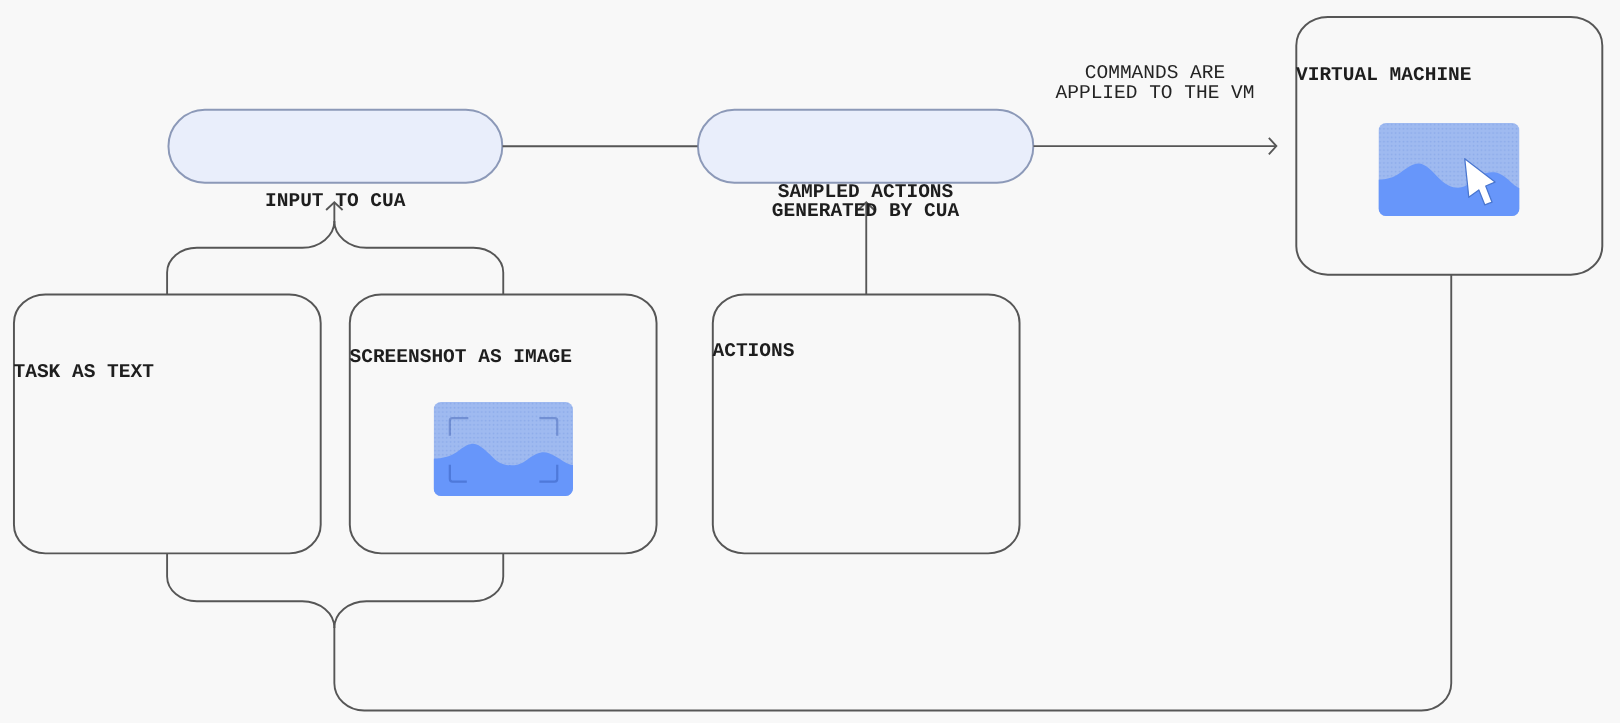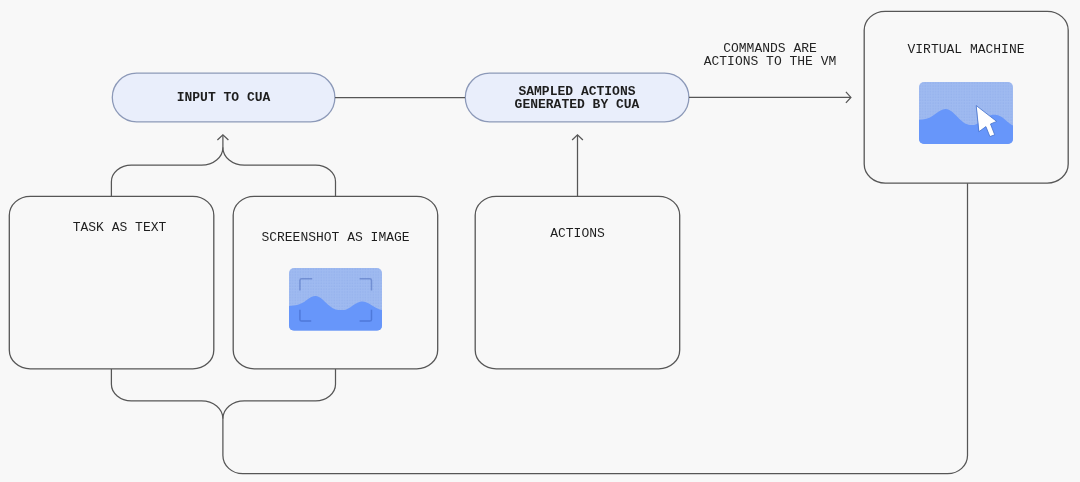--- a/index.html
+++ b/index.html
@@ -3,25 +3,25 @@
 <meta charset="utf-8">
 <title>CUA Diagram</title>
 <style>
   html,body{margin:0;padding:0;}
   body{width:1080px;height:482px;background:#F8F8F8;overflow:hidden;
        font-family:"Liberation Mono","DejaVu Sans Mono",monospace;
        -webkit-font-smoothing:antialiased;}
   #stage{position:relative;width:1080px;height:482px;}
   svg#edges{position:absolute;left:0;top:0;width:1080px;height:482px;}
   .node{position:absolute;box-sizing:border-box;}
-  .pill{display:flex;align-items:center;justify-content:center;}
+  .pill{display:flex;align-items:center;justify-content:center;margin-top:36px;}
   .pill .txt{font-size:13px;font-weight:bold;color:#1E1E1E;line-height:13.8px;text-align:center;position:relative;top:0.9px;}
   .card{background:transparent;}
-  .card-title{position:absolute;left:0;right:0;text-align:center;font-size:13px;
-              font-weight:normal;color:#1E1E1E;}
+  .card-title{position:absolute;left:0;right:0;text-align:left;font-size:13px;
+              font-weight:bold;color:#1E1E1E;}
   .card-body{position:absolute;left:0;right:0;text-align:center;font-size:13px;
              color:#1F1F1F;line-height:14.7px;white-space:pre;}
   .edge-label{position:absolute;text-align:center;font-size:13px;color:#242424;
               line-height:13.4px;white-space:pre;font-weight:normal;}
   .shotimg{position:absolute;}
 </style>
 </head>
 <body>
 
 <div id="stage">
@@ -82,21 +82,21 @@
         <rect x="0" y="0" width="94" height="62" fill="url(#dots-vm)"></rect>
         <path d="M0 37.8 C 5 37.7, 10 36.6, 14.5 33.2 C 19.5 29.4, 23 27.1, 26.5 27.0 C 31.5 26.9, 36 32.5, 40.5 37 C 45 41.5, 48.5 43.1, 53.1 43.1 C 59 43.1, 62.5 38.2, 67.5 35.2 C 71.5 32.8, 74.5 32.6, 77.3 32.9 C 82 33.4, 86 37.5, 89.5 40.5 C 91 41.8, 92.6 42.9, 94 43.4 L94 62 L0 62 Z" fill="#6796FA"></path>
       </g>
       <g>
         <path d="M57.5 23.8 L77.7 39.4 L71.5 42.0 L75.7 52.8 L70.9 54.6 L66.9 44.6 L60.2 49.5 Z" fill="#FFFFFF" stroke="#4A76CF" stroke-width="0.85" stroke-linejoin="round" stroke-linecap="round"></path>
       </g>
     </svg>
   </div>
 
   <div class="node card" style="left:9px;top:196px;width:205px;height:173px;">
-    <div class="card-title" style="top:24px;margin-left:16px;">TASK AS TEXT</div>
+    <div class="card-title" style="top:44px;">TASK AS TEXT</div>
   </div>
 
   <div class="node card" style="left:233px;top:196px;width:205px;height:173px;border-radius:26px;">
     <div class="card-title" style="top:34px;">SCREENSHOT AS IMAGE</div>
     <svg class="shotimg" style="left:56px;top:72.3px;" width="93" height="62.7" viewBox="0 0 93 62.7">
       <defs>
         <pattern id="dots-ss" width="2.6" height="2.85" patternUnits="userSpaceOnUse">
           <rect width="2.6" height="2.85" fill="#9FBAF0"></rect>
           <circle cx="1.0" cy="1.0" r="0.6" fill="#8CABEA"></circle>
         </pattern>
@@ -115,15 +115,15 @@
         <path d="M82.5 41.8 V51.4 Q82.5 53.1 80.8 53.1 H70.6"></path>
       </g>
     </svg>
   </div>
 
   <div class="node card" style="left:475px;top:192px;width:205px;height:173px;">
     <div class="card-title" style="top:34px;">ACTIONS</div>
   </div>
 
   <div class="edge-label" style="left:655px;top:42px;width:230px;">COMMANDS ARE
-ACTIONS TO THE VM</div>
+APPLIED TO THE VM</div>
 
 </div>
 
 </body></html>

